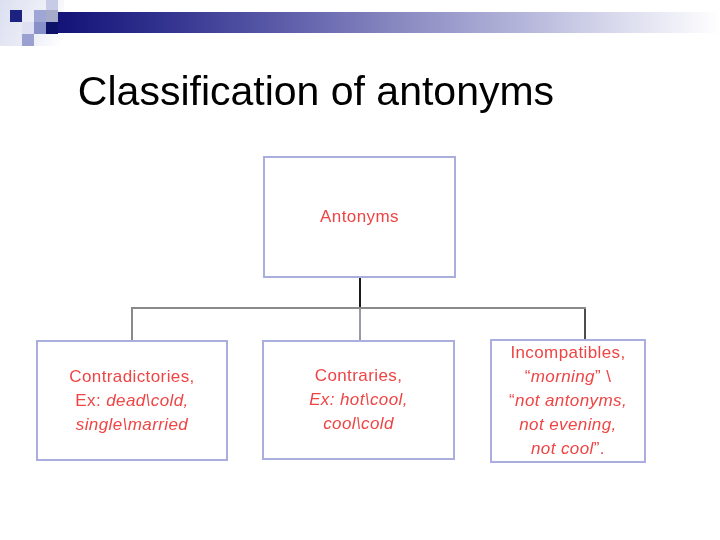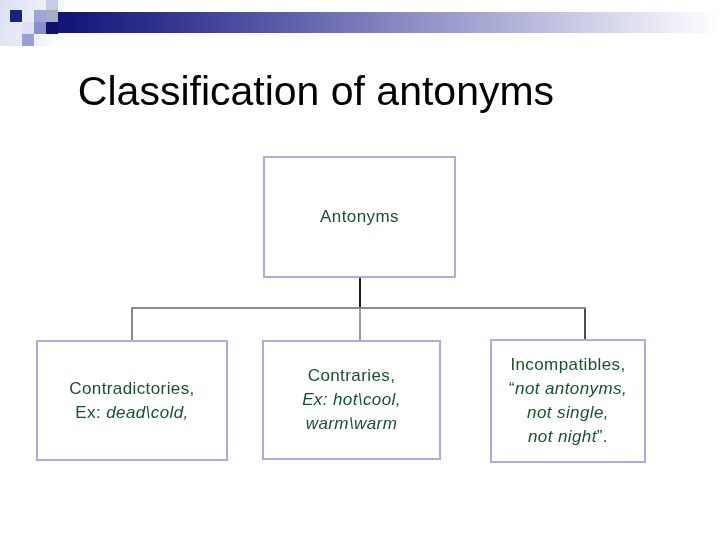--- a/index.html
+++ b/index.html
@@ -31,24 +31,24 @@
   .conn { position: absolute; }
   .v-top   { left: 359px; top: 278px; width: 2px; height: 31px; background: #1a1a1a; }
   .h-main  { left: 131px; top: 307px; width: 455px; height: 2px; background: #8a8a8a; }
   .v-left  { left: 131px; top: 309px; width: 2px; height: 31px; background: #8a8a8a; }
   .v-mid   { left: 359px; top: 309px; width: 2px; height: 31px; background: #9b9ba3; }
   .v-right { left: 584px; top: 309px; width: 2px; height: 30px; background: #4d4d4d; }
 
   
   .node { position: absolute; border: 2px solid #a9aede; background: #fff;
     display: flex; align-items: center; justify-content: center; text-align: center;
-    color: #14532d; font-size: 17px; line-height: 24px; letter-spacing: 0.4px; }
+    color: #ef4444; font-size: 17px; line-height: 24px; letter-spacing: 0.4px; }
   .root { left: 263px; top: 156px; width: 193px; height: 122px; }
   .b1   { left: 36px;  top: 340px; width: 192px; height: 121px; }
-  .b2   { left: 262px; top: 340px; width: 179px; height: 120px; }
+  .b2   { left: 262px; top: 340px; width: 193px; height: 120px; }
   .b3   { left: 490px; top: 339px; width: 156px; height: 124px; }
   .italic, i { font-style: italic; }
 </style>
 </head>
 <body>
 
 <div class="slide">
 
   <div class="corner-wash"></div>
   <div class="header-bar"></div>
@@ -70,33 +70,35 @@
   <div class="conn v-right"></div>
 
   <div class="node root">
     <div>Antonyms</div>
   </div>
 
   <div class="node b1">
     <div>
       <div>Contradictories,</div>
       <div><span>Ex: </span><i>dead\cold,</i></div>
+      <div class="italic">single\married</div>
     </div>
   </div>
 
   <div class="node b2">
     <div>
       <div>Contraries,</div>
       <div class="italic">Ex: hot\cool,</div>
-      <div class="italic">warm\warm</div>
+      <div class="italic">cool\cold</div>
     </div>
   </div>
 
   <div class="node b3">
     <div>
       <div>Incompatibles,</div>
+      <div><span>“</span><i>morning</i><span>” \</span></div>
       <div><span>“</span><i>not antonyms,</i></div>
-      <div class="italic">not single,</div>
-      <div><i>not night</i><span>”.</span></div>
+      <div class="italic">not evening,</div>
+      <div><i>not cool</i><span>”.</span></div>
     </div>
   </div>
 
 </div>
 
 </body></html>

